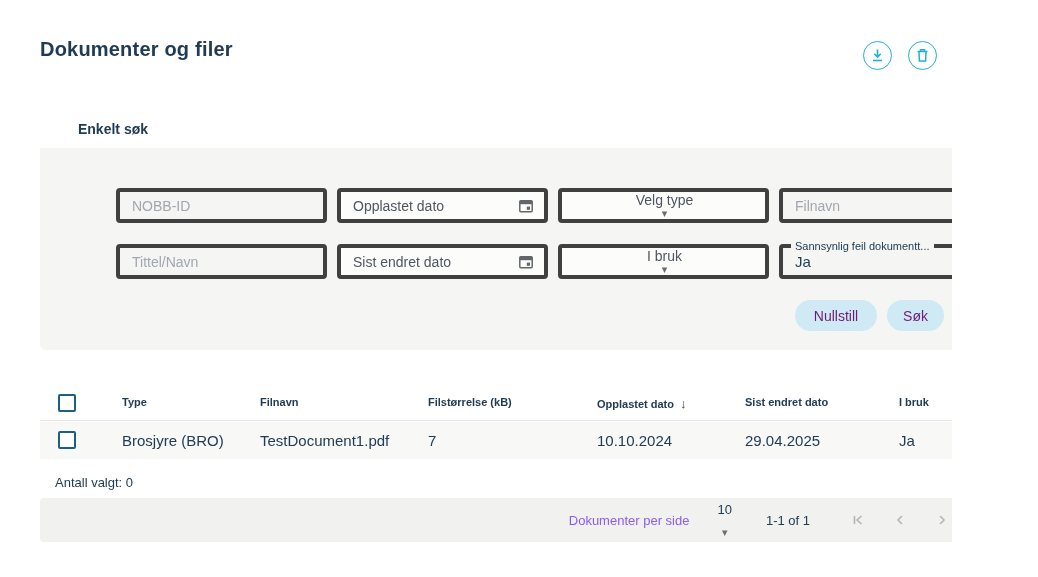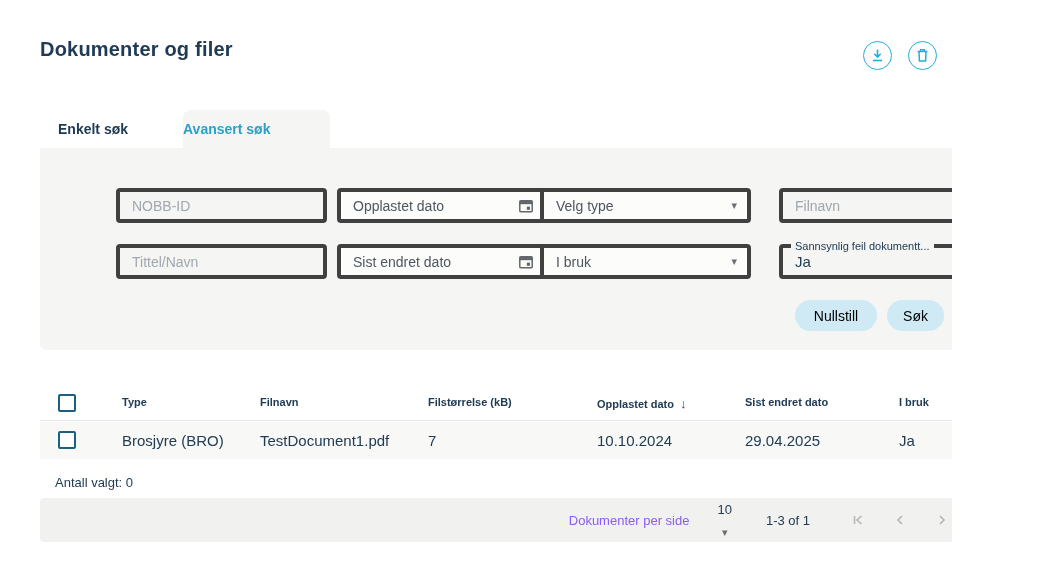--- a/index.html
+++ b/index.html
@@ -11,45 +11,45 @@
   .page-title { position:absolute; left:40px; top:38px; font-size:20px; font-weight:bold; color:#203C55; letter-spacing:.2px; }
   .circle-btn { position:absolute; top:41px; width:29px; height:29px; border-radius:50%;
     border:1.5px solid #1FB0D8; background:#fff; display:flex; align-items:center; justify-content:center; cursor:pointer; }
   #btn-download { left:863px; }
   #btn-delete { left:908px; }
   .help-btn { position:absolute; left:952px; top:39px; width:32px; height:32px; border-radius:50%;
     background:#DCEDF3; border:none; display:flex; align-items:center; justify-content:center;
     font-size:16px; font-weight:bold; color:#203C55; cursor:pointer; }
 
   
-  .tab { position:absolute; top:110px; height:38px; display:flex; align-items:center; justify-content:flex-start;
+  .tab { position:absolute; top:110px; height:38px; display:flex; align-items:center; justify-content:center;
     font-size:14px; font-weight:bold; cursor:pointer; }
   .tab-inactive { left:58px; width:110px; color:#203C55; }
   .tab-active { left:183px; width:147px; color:#28A2C6; background:#F5F5F3; border-radius:8px 8px 0 0; }
 
   
   .panel { position:absolute; left:40px; top:148px; width:938px; height:202px; background:#F5F5F3; border-radius:0 6px 6px 6px; }
 
   .field { position:absolute; width:211px; height:35px; border:4px solid #404040; border-radius:4px;
     display:flex; align-items:center; padding:0 10px 0 12px;margin-left:44px; }
   .row1 { top:188px; } .row2 { top:244px; }
-  .c0 { left:72px; } .c1 { left:293px; } .c2 { left:496px; } .c3 { left:735px; }
+  .c0 { left:72px; } .c1 { left:293px; } .c2 { left:514px;flex-direction:column; } .c3 { left:735px; }
   .field input { border:none; outline:none; background:transparent; width:100%; font-size:14px;
     font-family:"Liberation Sans", sans-serif; color:#203C55; }
   .field input::placeholder { color:#A0A7B0; }
   .field.white { background:#FCFCFB; }
   .field-label { font-size:14px; color:#4E565F; flex:1; white-space:nowrap; overflow:hidden; }
   .caret { font-size:11px; color:#6B6F73; line-height:1; }
   .notched { background:transparent; }
   .notch-label { position:absolute; top:-8px; left:8px; background:#F5F5F3; padding:0 4px;
     font-size:11px; color:#203C55; white-space:nowrap; }
   .field-value { font-size:15px; color:#203C55; flex:1; }
 
   .btn { position:absolute; top:300px; height:31px; border:none; border-radius:16px; background:#CFEAF5;
-    color:#000000; font-size:14px; font-family:"Liberation Sans", sans-serif;
+    color:#701a75; font-size:14px; font-family:"Liberation Sans", sans-serif;
     display:flex; align-items:center; justify-content:center; cursor:pointer; }
   #btn-reset { left:795px; width:82px; }
   #btn-search { left:887px; width:57px; }
 
   
   .checkbox { position:absolute; width:18px; height:18px; border:2px solid #19617C; border-radius:2px;
     background:#fff; cursor:pointer; }
   .th { position:absolute; top:396px; font-size:11px; font-weight:bold; color:#203C55; white-space:nowrap; }
   .sort-icon { font-size:13px; font-weight:normal; color:#3C4450; margin-left:6px; }
   .divider { position:absolute; left:40px; top:420px; width:938px; height:1px; background:#E6E6E4; }
@@ -96,23 +96,20 @@
     </span>
   </button>
 
   <button class="help-btn">
     <span>?</span>
   </button>
 
   <div class="tab tab-inactive">
     <span>Enkelt søk</span>
   </div>
-  <div class="tab tab-active">
-    <span>Avansert søk</span>
-  </div>
 
   <div class="panel"></div>
 
   <div class="field row1 c0">
     <input type="text" placeholder="NOBB-ID" style="">
   </div>
 
   <div class="field white row1 c1">
     <span class="field-label">Opplastet dato</span>
     <span style="display:flex;">
@@ -184,21 +181,21 @@
   <span class="td col-ibruk">Ja</span>
 
   <span class="selected-count">Antall valgt: 0</span>
 
   <div class="pagination">
     <span class="pag-label">Dokumenter per side</span>
     <span class="per-page">
       <span class="per-page-value">10</span>
       <span class="caret">▾</span>
     </span>
-    <span class="pag-range">1-3 of 1</span>
+    <span class="pag-range">1-1 of 1</span>
     <span class="pag-icon">
       <svg width="16" height="16" viewBox="0 0 16 16" fill="none">
         <path d="M4.5 4 V12" stroke="#B5B5B5" stroke-width="1.6"></path>
         <path d="M11.5 4 L7 8 L11.5 12" stroke="#B5B5B5" stroke-width="1.6" fill="none"></path>
       </svg>
     </span>
     <span class="pag-icon">
       <svg width="16" height="16" viewBox="0 0 16 16" fill="none">
         <path d="M10 4 L6 8 L10 12" stroke="#B5B5B5" stroke-width="1.6" fill="none"></path>
       </svg>

